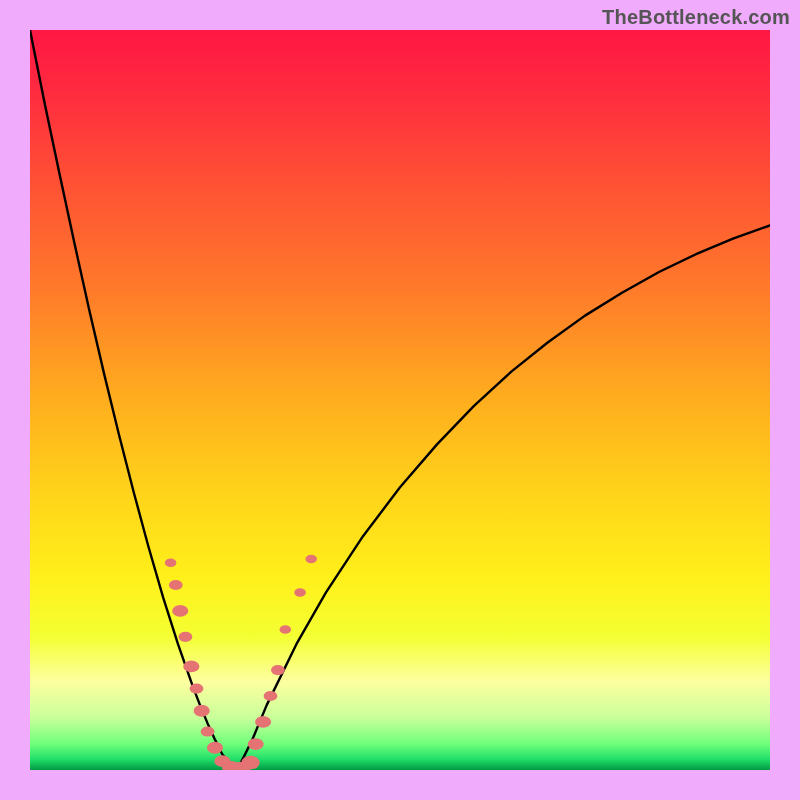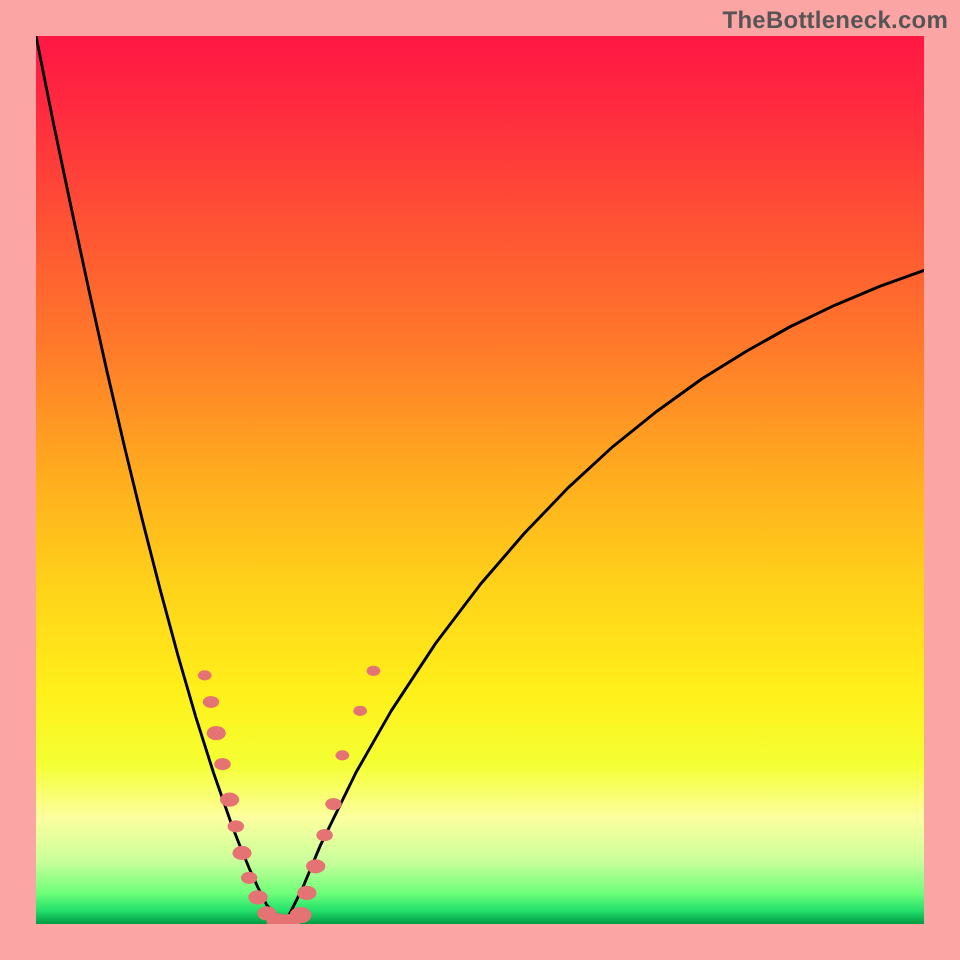--- a/index.html
+++ b/index.html
@@ -8,21 +8,21 @@
     width: 800px;
     height: 800px;
     overflow: hidden;
     font-family: Arial, Helvetica, sans-serif;
     background: #000;
   }
   .frame {
     position: relative;
     width: 800px;
     height: 800px;
-    background: #fca5a5;
+    background: #f0abfc;
   }
   .watermark {
     position: absolute;
     top: 6px;
     right: 10px;
     color: #555;
     font-size: 20px;
     font-weight: 600;
     letter-spacing: 0.2px;
     z-index: 5;

